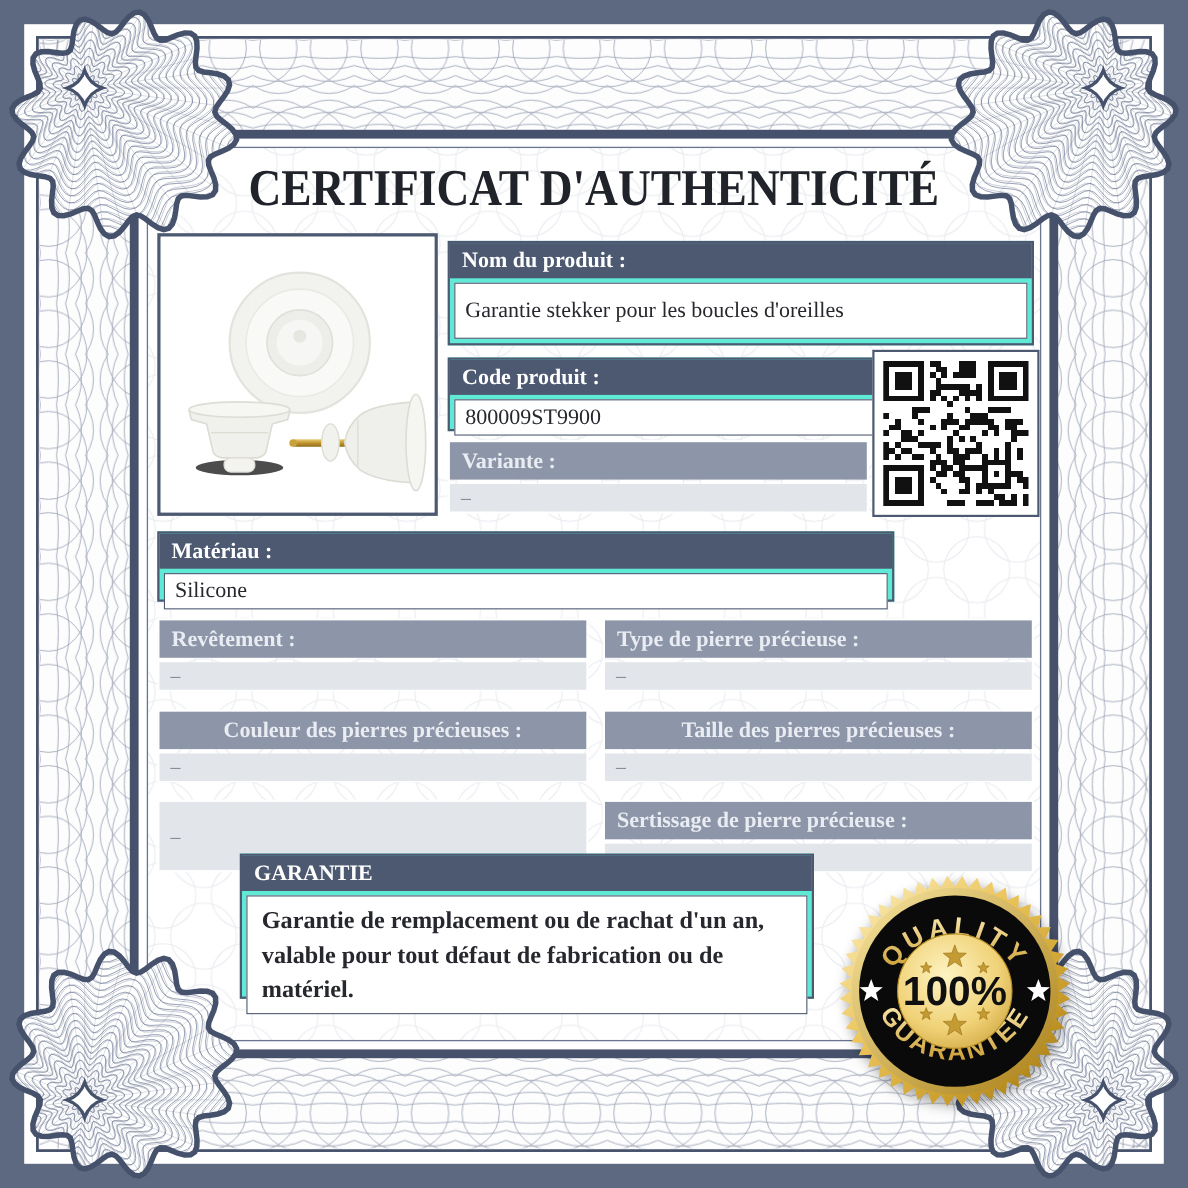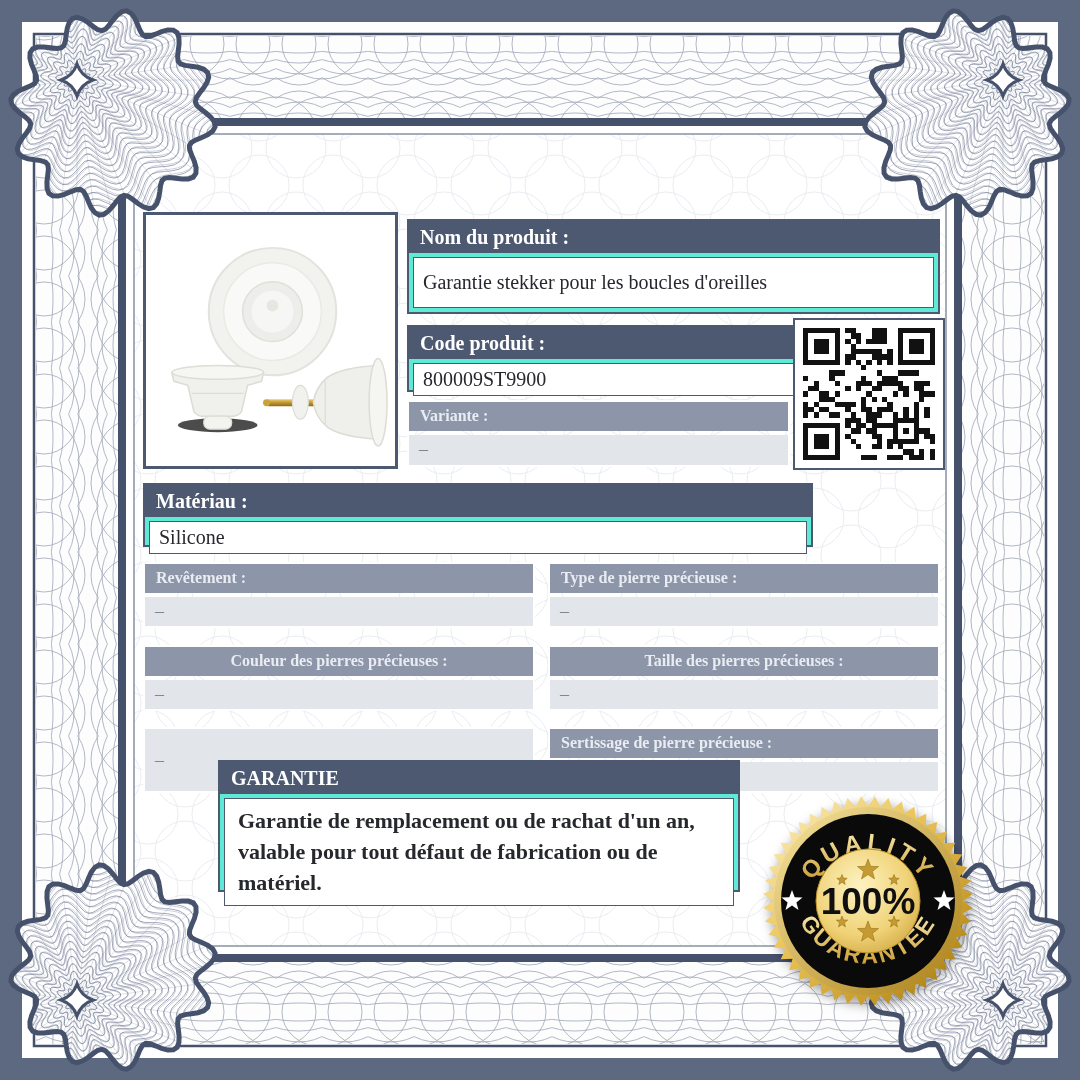--- a/index.html
+++ b/index.html
@@ -17,41 +17,41 @@
   
   .field{display:flex;flex-direction:column;background:#5eead4;border:2.5px solid #4d5971;}
   .field .hdr{background:#4d5971;color:#fff;font-weight:700;font-size:20px;
               padding:3px 11px;line-height:1.3;flex:0 0 auto;}
   .field .val{flex:1 1 auto;margin:4px;border:1.5px solid #4d5971;background:#fff;
               color:#26282d;font-size:20px;padding:4px 9px;display:flex;align-items:center;}
 
   
   .empty{display:flex;flex-direction:column;gap:4px;border:2px solid rgba(255,255,255,.95);
          background:transparent;}
-  .empty .hdr{background:#8d96a8;color:#e9ecf2;font-weight:700;font-size:16px;
+  .empty .hdr{background:#8d96a8;color:#e9ecf2;font-weight:700;font-size:20px;
               padding:4px 11px;line-height:1.3;flex:0 0 auto;}
   .empty .val{flex:1 1 auto;background:#e2e5ea;color:#7e838d;font-size:18px;
               padding:2px 10px;display:flex;align-items:center;}
 
   #photo-box{left:143px;top:212px;width:255px;height:257px;border:3px solid #4d5971;background:#fff;}
   #photo-box svg{display:block;width:100%;height:100%;}
 
   #nom-box     {left:407px;top:219px;width:533px;height:95px;}
   #code-box    {left:407px;top:325px;width:454px;height:67px;}
   #variante-box{left:407px;top:400px;width:383px;height:67px;}
   #qr-box{left:793px;top:318px;width:152px;height:152px;border:2.5px solid #4d5971;
           background:#fff;padding:8px;}
   #qr-box svg{display:block;width:100%;height:100%;}
   #materiau-box{left:143px;top:483px;width:670px;height:64px;}
 
   .g-l{left:143px;width:392px;height:66px;}
   .g-r{left:548px;width:392px;height:66px;}
   .row1{top:562px;} .row2{top:645px;text-align:center;} .row3{top:727px;}
 
-  #garantie-box{left:218px;top:760px;width:522px;height:132px;}
+  #garantie-box{left:218px;top:776px;width:522px;height:132px;}
   #garantie-box .val{font-weight:700;font-size:22px;line-height:1.42;
                      align-items:flex-start;padding:6px 13px;}
 
   #badge{left:762px;top:795px;width:212px;height:212px;filter:drop-shadow(2px 4px 5px rgba(0,0,0,.35));}
   #badge svg{display:block;width:100%;height:100%;}
   .badge-arc{font-family:"Liberation Sans",sans-serif;font-weight:700;}
   #badge-center{font-family:"Liberation Sans",sans-serif;font-weight:700;font-size:37px;}
 </style>
 </head>
 <body>
@@ -220,20 +220,23 @@
     <g transform="translate(113,967) scale(1,-1)">
         <use href="#rosette"></use>
       </g>
     <g transform="translate(967,967) scale(-1,-1)">
         <use href="#rosette"></use>
       </g>
   </svg>
 
   <div class="content">
 
+    <div id="title" class="abs">
+      <span>CERTIFICAT D'AUTHENTICITÉ</span>
+    </div>
 
     <div id="photo-box" class="abs">
       <svg viewBox="0 0 250 250">
         <defs>
           <linearGradient id="goldPost" x1="0" y1="0" x2="0" y2="1">
             <stop offset="0" stop-color="#e9cd77"></stop>
               <stop offset="0.45" stop-color="#c49a33"></stop>
             <stop offset="1" stop-color="#8f6a14"></stop>
           </linearGradient>
           <radialGradient id="sil" cx="0.4" cy="0.35" r="0.8">

